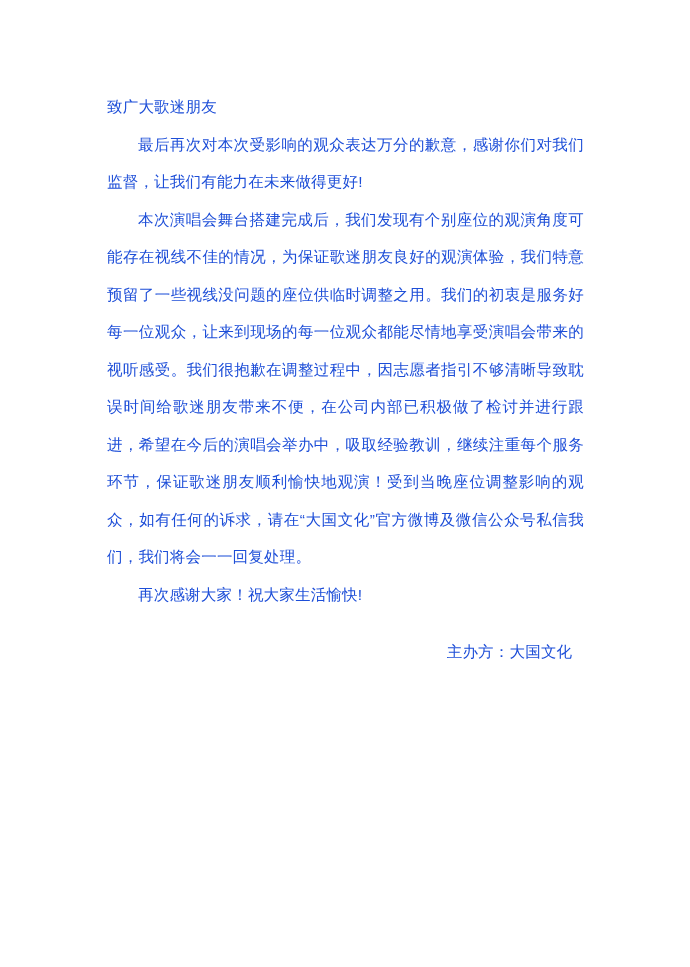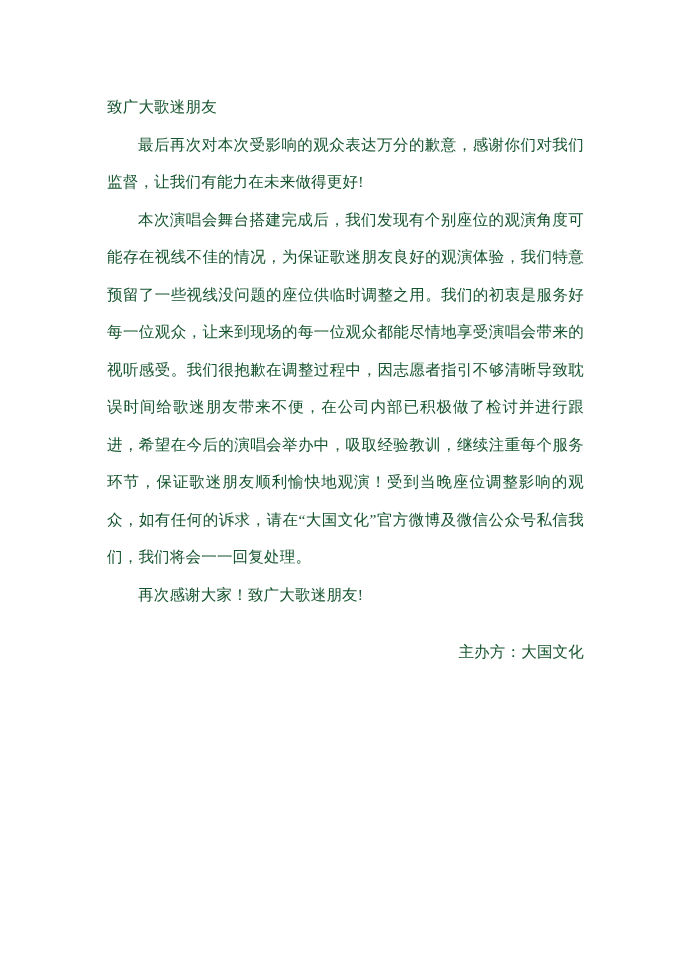--- a/index.html
+++ b/index.html
@@ -6,22 +6,22 @@
     margin: 0;
     padding: 0;
     background: #ffffff;
   }
   .page {
     position: relative;
     width: 690px;
     height: 967px;
     background: #ffffff;
     overflow: hidden;
-    font-family: Liberation Serif, serif;
-    color: #14532d;
+    font-family: Liberation Sans, sans-serif;
+    color: #1d4ed8;
   }
   .letter {
     position: absolute;
     left: 107px;
     top: 88px;
     width: 477px;
     font-size: 15.5px;
     line-height: 37.5px;
     text-align: justify;
     text-justify: inter-ideograph;
@@ -31,33 +31,33 @@
     text-align: left;
     margin: 0;
   }
   .letter p {
     margin: 0;
     text-indent: 2em;
   }
   .signature-block {
     margin-top: 20px;
     margin-left: 328px;
-    text-align: right;
+    text-align: center;
     line-height: 37.5px;
   }
   .signature-block div {
     white-space: nowrap;
   }
 </style>
 </head>
 <body>
 
 <div class="page">
   <div class="letter">
     <div class="letter-title">致广大歌迷朋友</div>
     <p>最后再次对本次受影响的观众表达万分的歉意，感谢你们对我们监督，让我们有能力在未来做得更好!</p>
     <p>本次演唱会舞台搭建完成后，我们发现有个别座位的观演角度可能存在视线不佳的情况，为保证歌迷朋友良好的观演体验，我们特意预留了一些视线没问题的座位供临时调整之用。我们的初衷是服务好每一位观众，让来到现场的每一位观众都能尽情地享受演唱会带来的视听感受。我们很抱歉在调整过程中，因志愿者指引不够清晰导致耽误时间给歌迷朋友带来不便，在公司内部已积极做了检讨并进行跟进，希望在今后的演唱会举办中，吸取经验教训，继续注重每个服务环节，保证歌迷朋友顺利愉快地观演！受到当晚座位调整影响的观众，如有任何的诉求，请在“大国文化”官方微博及微信公众号私信我们，我们将会一一回复处理。</p>
-    <p>再次感谢大家！致广大歌迷朋友!</p>
+    <p>再次感谢大家！祝大家生活愉快!</p>
     <div class="signature-block">
       <div>主办方：大国文化</div>
     </div>
   </div>
 </div>
 
 </body></html>

